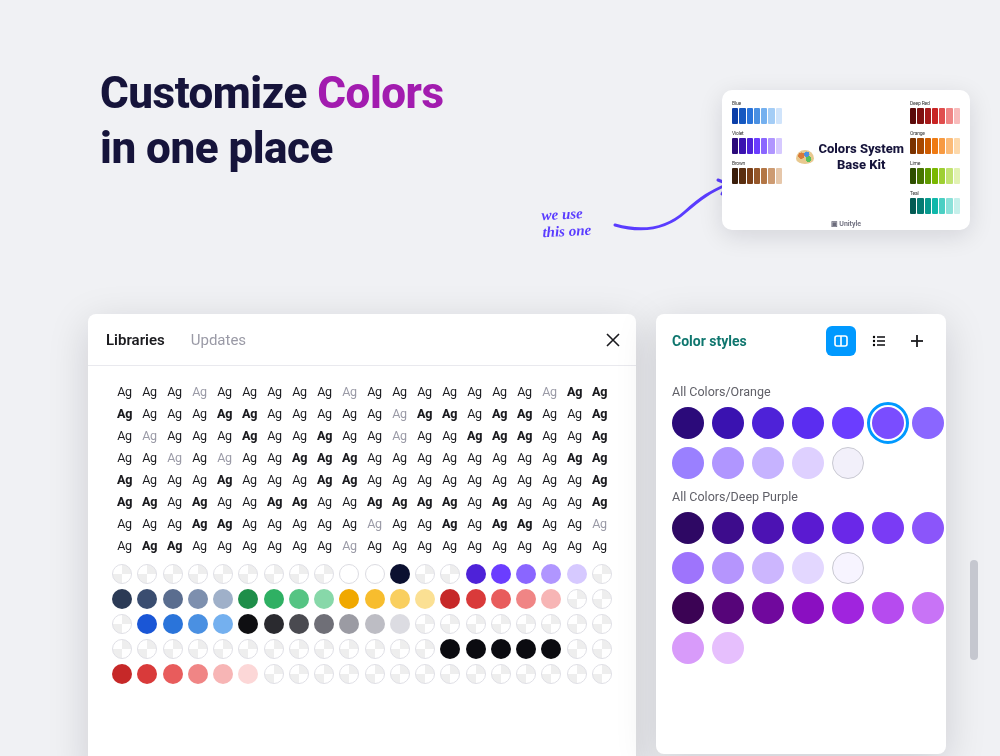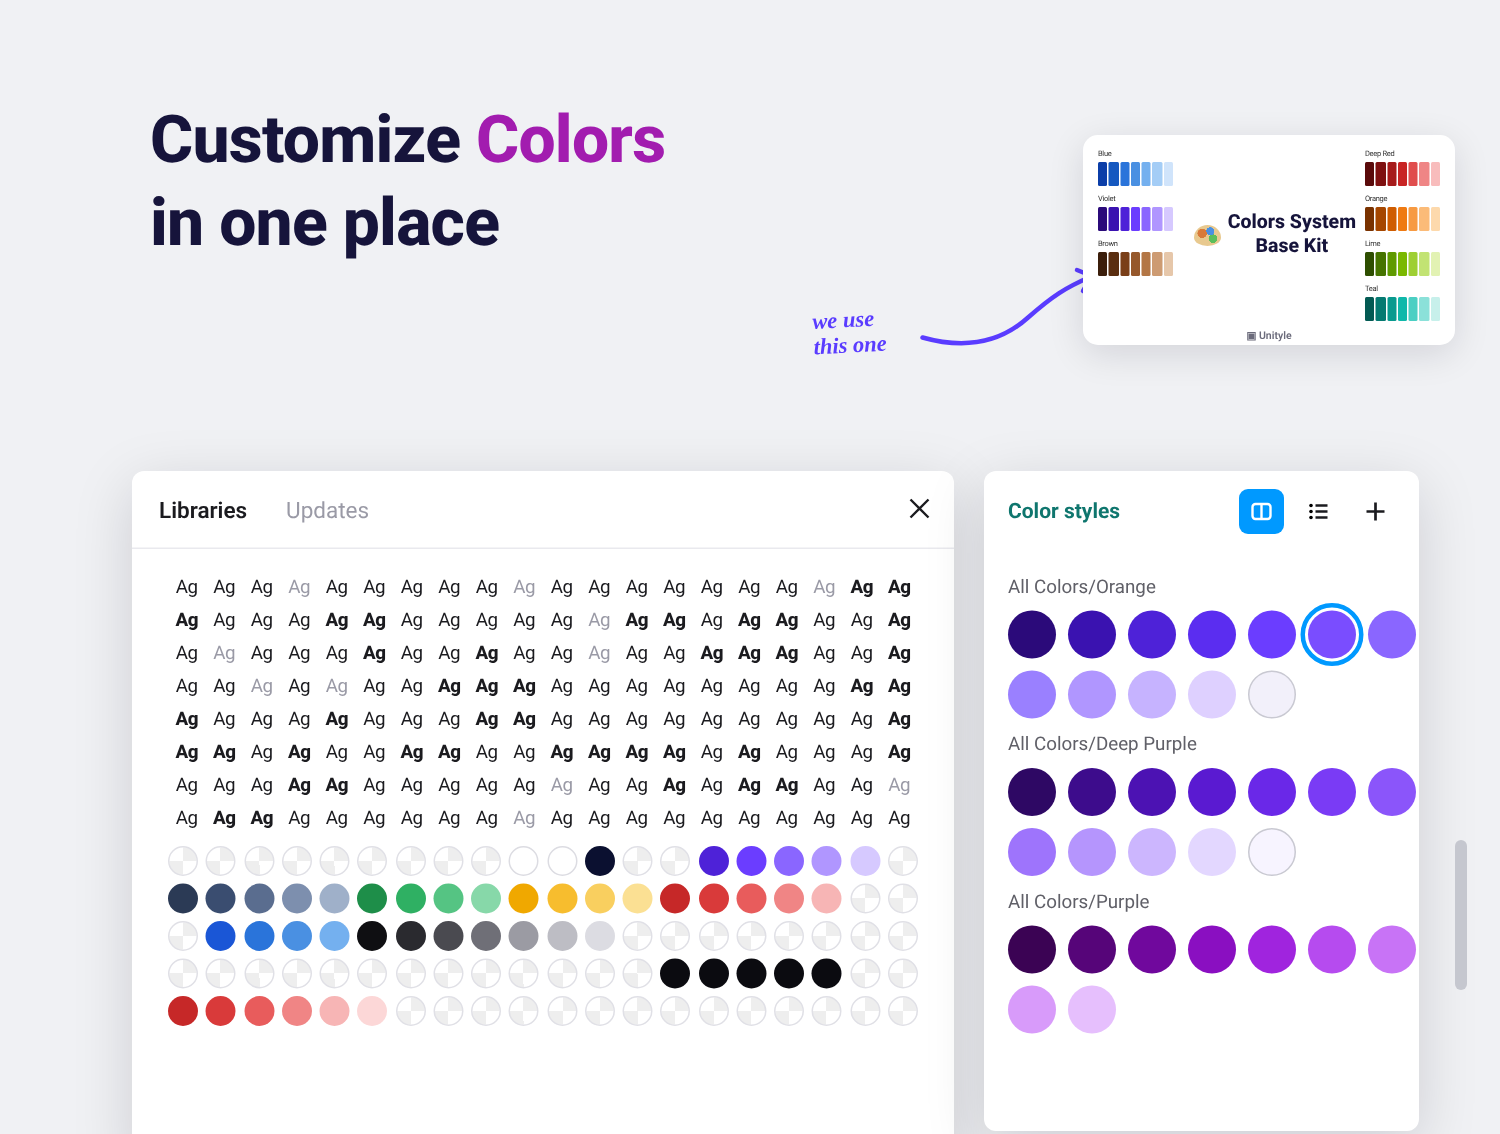--- a/index.html
+++ b/index.html
@@ -580,21 +580,20 @@
         <span style="background: rgb(122, 59, 245);"></span>
         <span style="background: rgb(139, 85, 250);"></span>
       </div>
       <div class="swatch-row">
         <span style="background: rgb(158, 116, 252);"></span>
         <span style="background: rgb(181, 149, 253);"></span>
         <span style="background: rgb(204, 182, 254);"></span>
         <span style="background: rgb(227, 215, 255);"></span>
         <span class="hl" style="background: rgb(247, 244, 255);"></span>
       </div>
-      <div class="group-label">All Colors/Purple</div>
       <div class="swatch-row">
         <span style="background: rgb(59, 3, 84);"></span>
         <span style="background: rgb(86, 5, 121);"></span>
         <span style="background: rgb(112, 8, 157);"></span>
         <span style="background: rgb(138, 15, 193);"></span>
         <span style="background: rgb(160, 36, 222);"></span>
         <span style="background: rgb(182, 75, 239);"></span>
         <span style="background: rgb(200, 115, 246);"></span>
       </div>
       <div class="swatch-row">

